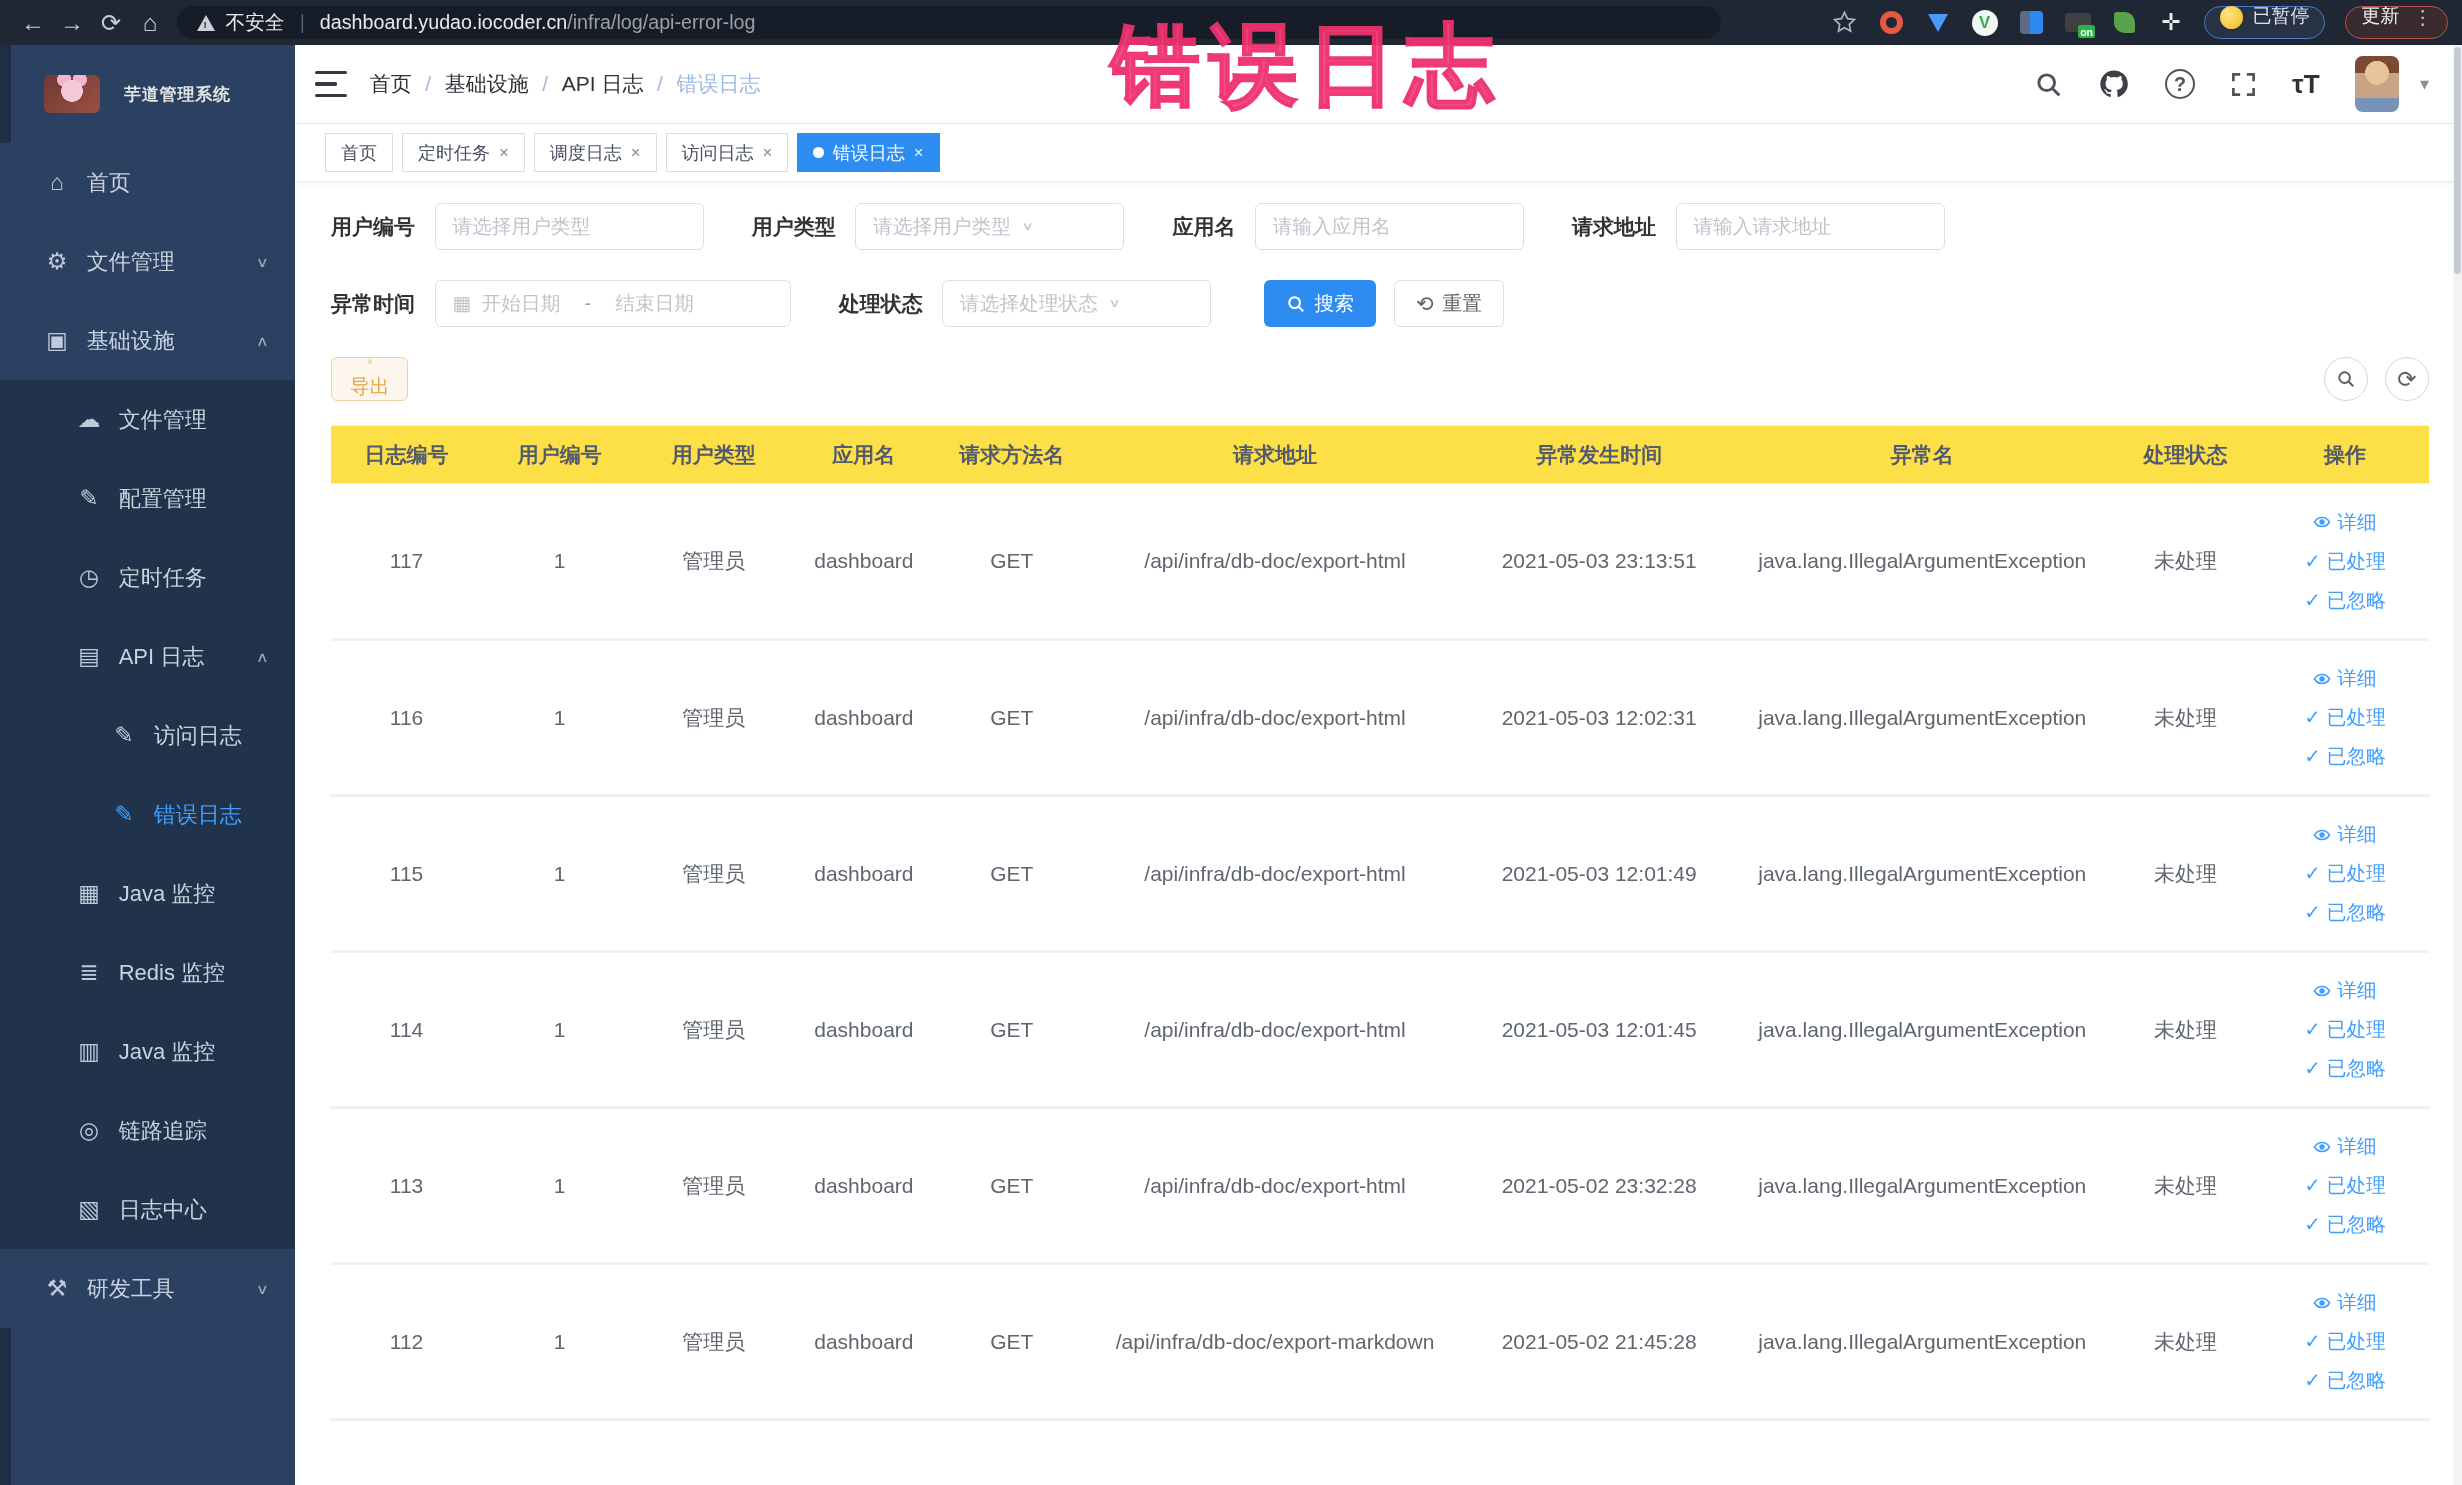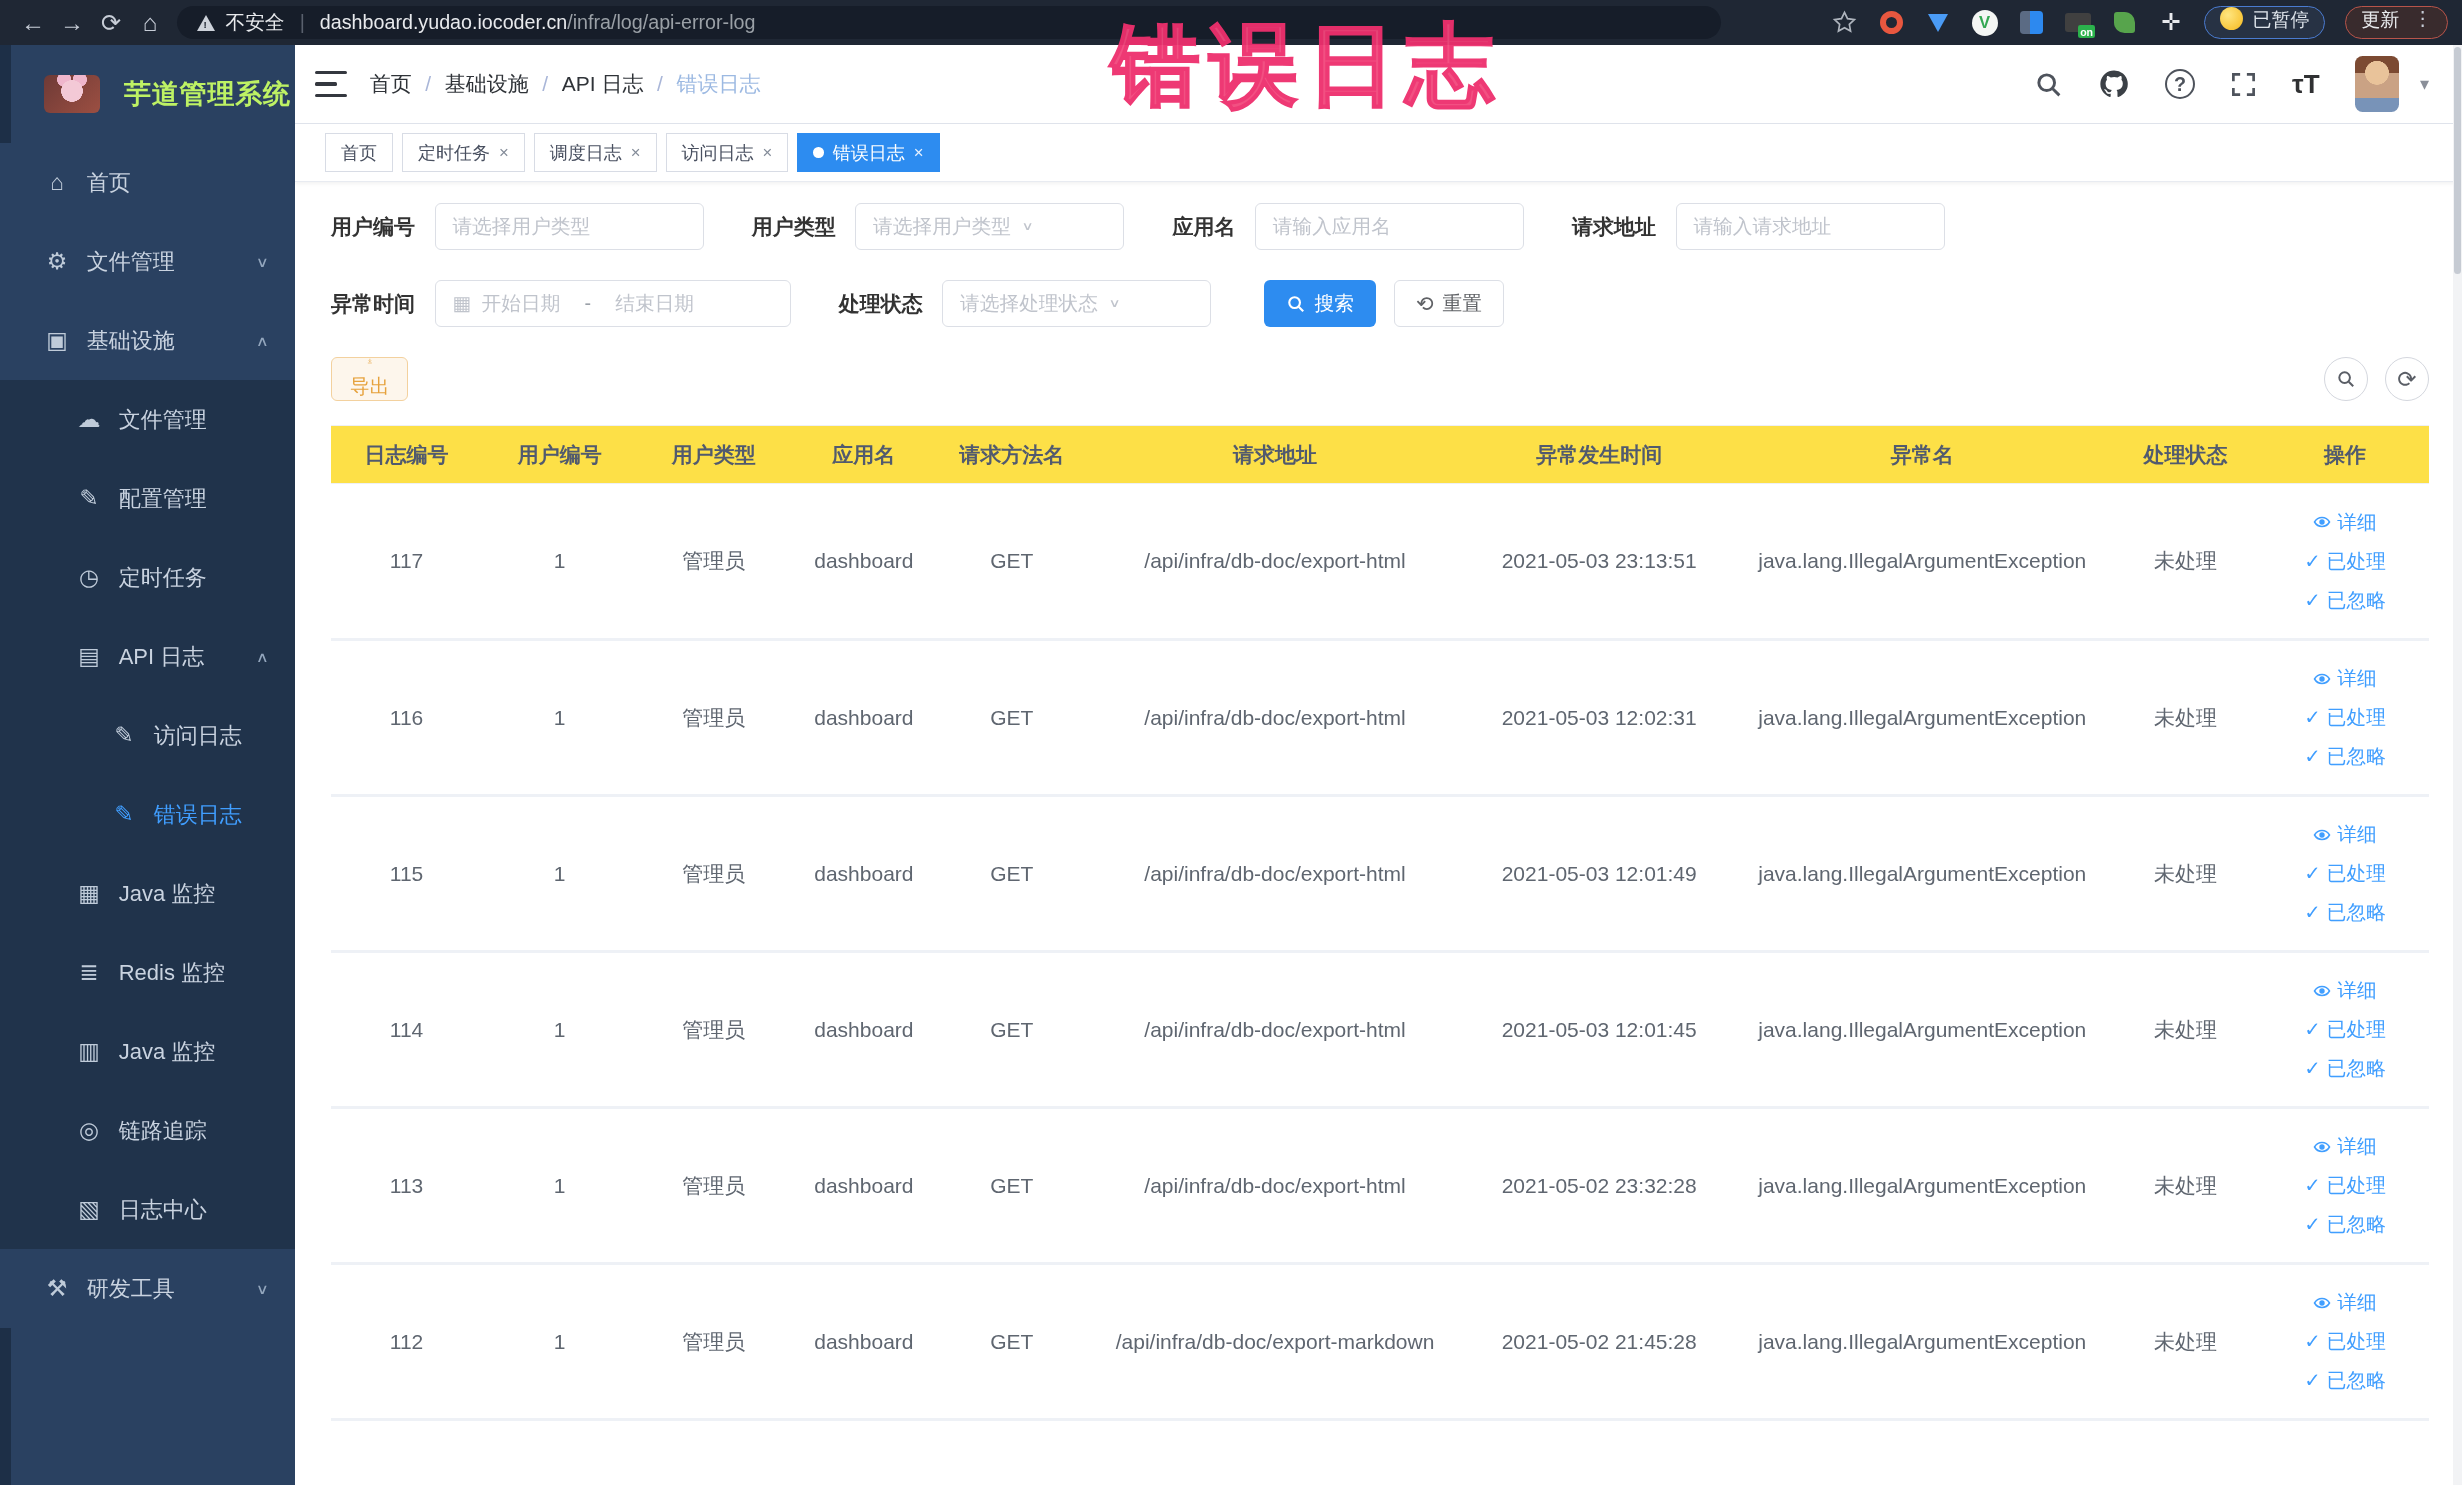--- a/index.html
+++ b/index.html
@@ -18,39 +18,39 @@
   .ext{width:27px;height:27px;border-radius:6px;display:flex;align-items:center;justify-content:center;}
   .star-svg{stroke:#aeb4bd;fill:none;stroke-width:1.5px;}
   .ext-donut{width:23px;height:23px;border-radius:50%;border:6.8px solid #e8573f;background:transparent;}
   .ext-drop{width:0;height:0;border-left:10.6px solid transparent;border-right:10.6px solid transparent;border-top:18px solid #4a9bf5;}
   .ext-v{width:26px;height:26px;border-radius:50%;background:#f4f6f4;display:flex;align-items:center;justify-content:center;color:#34a853;font-weight:bold;font-size:16.7px;}
   .ext-grid{width:23px;height:23px;background:linear-gradient(90deg,#5b6b84 45%,#2d89ef 45%);border-radius:3.8px;}
   .ext-on{width:26px;height:19.7px;background:#404040;border-radius:3px;position:relative;}
   .ext-on b{position:absolute;right:-4.5px;bottom:-6px;background:#2bb24c;color:#fff;font-size:10.6px;border-radius:2.3px;padding:0.8px 2.3px;font-weight:bold;}
   .ext-leaf{width:21px;height:21px;background:#57a44c;border-radius:3px 10.6px 3px 10.6px;}
   .ext-puzzle{color:#e8eaed;font-size:23px;}
-  .pill{height:33px;border-radius:16.7px;display:flex;align-items:flex-start;gap:9px;padding:0 15px;font-size:19px;}
+  .pill{height:33px;border-radius:16.7px;display:flex;align-items:flex-end;gap:9px;padding:9px 15px;font-size:19px;}
   .pill-paused{border:1.5px solid #4a7bd0;background:#273244;color:#dde3ea;}
   .emoji-face{width:23px;height:23px;border-radius:50%;background:radial-gradient(circle at 35% 35%,#ffe680,#f5b91e);}
   .pill-update{border:1.5px solid #b8544a;background:#392b2d;color:#e8eaed;gap:13.6px;}
   .kebab{color:#c7cdd7;font-size:19.7px;}
 
   
   .app{display:flex;height:1440px;position:relative;}
 
   
   .sidebar{width:295px;background:#2a4161;position:relative;flex:none;overflow:hidden;}
   .sidebar::before{content:"";position:absolute;left:0;top:0;bottom:0;width:10.6px;background:#1d2f47;}
   .logo-row{height:98px;display:flex;align-items:center;padding-left:44px;position:relative;}
   .logo-img{width:56px;height:38px;border-radius:6px;background:
      radial-gradient(circle at 50% 42%,#f3c9d6 0 30%,transparent 31%),
      radial-gradient(circle at 36% 12%,#efb6cc 0 14%,transparent 15%),
      radial-gradient(circle at 64% 12%,#efb6cc 0 14%,transparent 15%),
      linear-gradient(135deg,#6e3a36,#9c4f42);}
-  .logo-title{color:#bef264;font-size:27px;font-weight:bold;margin-left:24px;letter-spacing:0.8px;}
+  .logo-title{color:#e5e5e5;font-size:17px;font-weight:bold;margin-left:24px;letter-spacing:0.8px;}
   .menu{position:relative;}
   .m-item{height:79px;display:flex;align-items:center;color:#c9d3e0;font-size:22px;cursor:pointer;position:relative;}
   .m-item .ic{width:26px;text-align:center;font-size:23px;color:#bfcbd9;margin-right:16.7px;flex:none;}
   .m-item .chev{position:absolute;right:26px;font-size:18px;color:#93a6bd;transform:scaleY(.8);}
   .lvl1{padding-left:44px;background:#2a4161;}
   .lvl2{padding-left:76px;background:#20334b;}
   .lvl3{padding-left:111px;background:#20334b;}
   .m-item.active,.m-item.active .ic{color:#409eff;}
 
   

